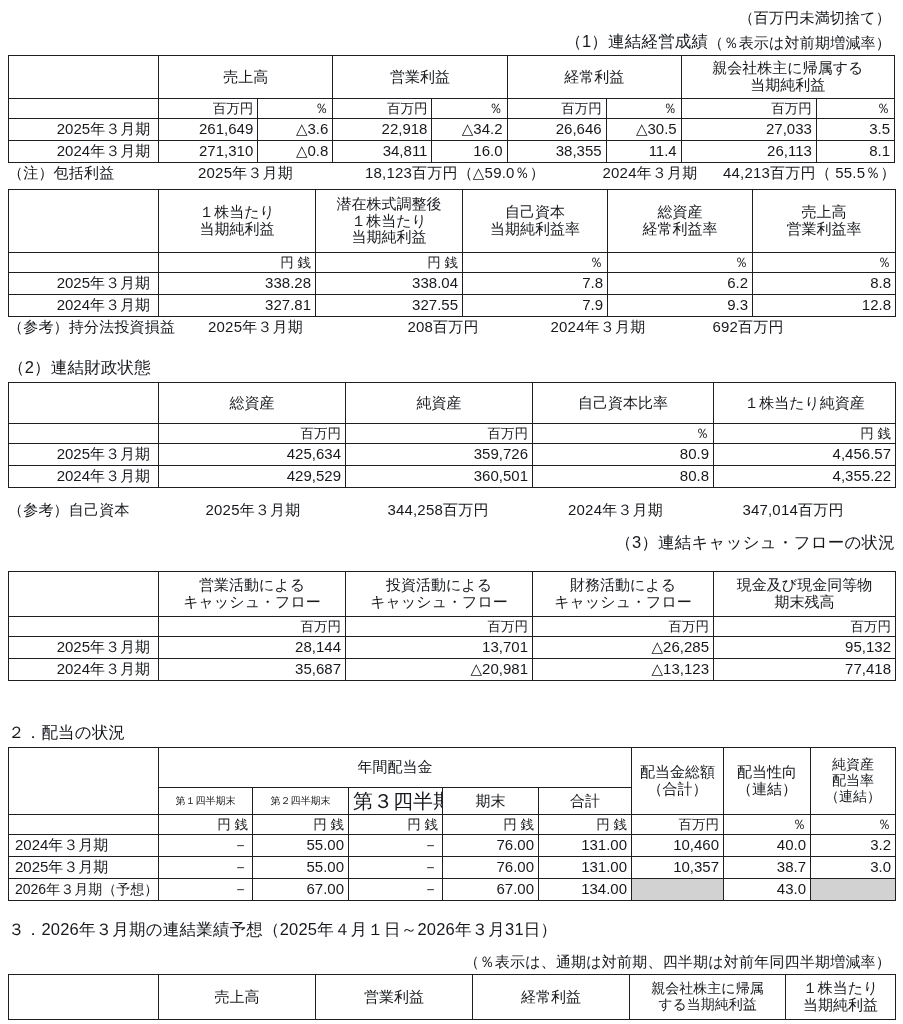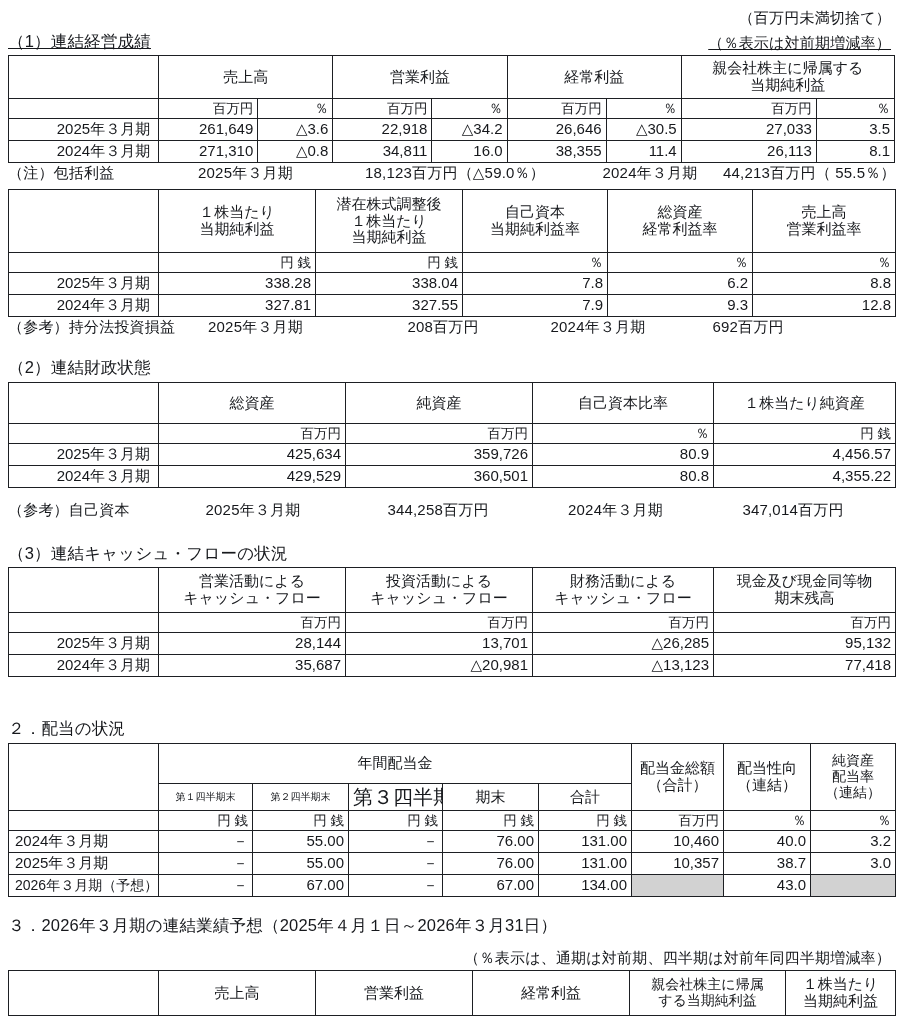--- a/index.html
+++ b/index.html
@@ -35,22 +35,21 @@
     white-space:nowrap;
   }
   .sub-title{
     font-size:16.5px;
     letter-spacing:.2px;
     white-space:nowrap;
   }
   .title-row{
     display:flex;
     align-items:flex-end;
-    justify-content:space-between;
-    text-decoration:underline;
+    justify-content:flex-end;
   }
 
   
   table.fin{
     border-collapse:collapse;
     width:887px;
     table-layout:fixed;
     font-size:15px;
   }
   table.fin th, table.fin td{
@@ -268,23 +267,23 @@
     </table>
 
   <div class="fnote" style="margin-top:13px;">
     <span class="seg" style="width:150px">（参考）自己資本</span>
     <span class="seg" style="width:190px;text-align:center">2025年３月期</span>
     <span class="seg" style="width:180px;text-align:center">344,258百万円</span>
     <span class="seg" style="width:175px;text-align:center">2024年３月期</span>
     <span class="seg" style="width:180px;text-align:center">347,014百万円</span>
   </div>
 
-  <div class="sub-title" style="margin-top:23px;">（3）連結キャッシュ・フローの状況</div>
-
-  <table class="fin" style="margin-top:2px;">
+  <div class="sub-title" style="margin-top:12px;text-align:right;">（3）連結キャッシュ・フローの状況</div>
+
+  <table class="fin" style="margin-top:17px;">
     <colgroup>
       <col style="width:150px">
         <col style="width:187px">
         <col style="width:187px">
       <col style="width:181px">
         <col style="width:182px">
     </colgroup>
     <tbody>
         <tr>
       <th style="height:44px"></th>

